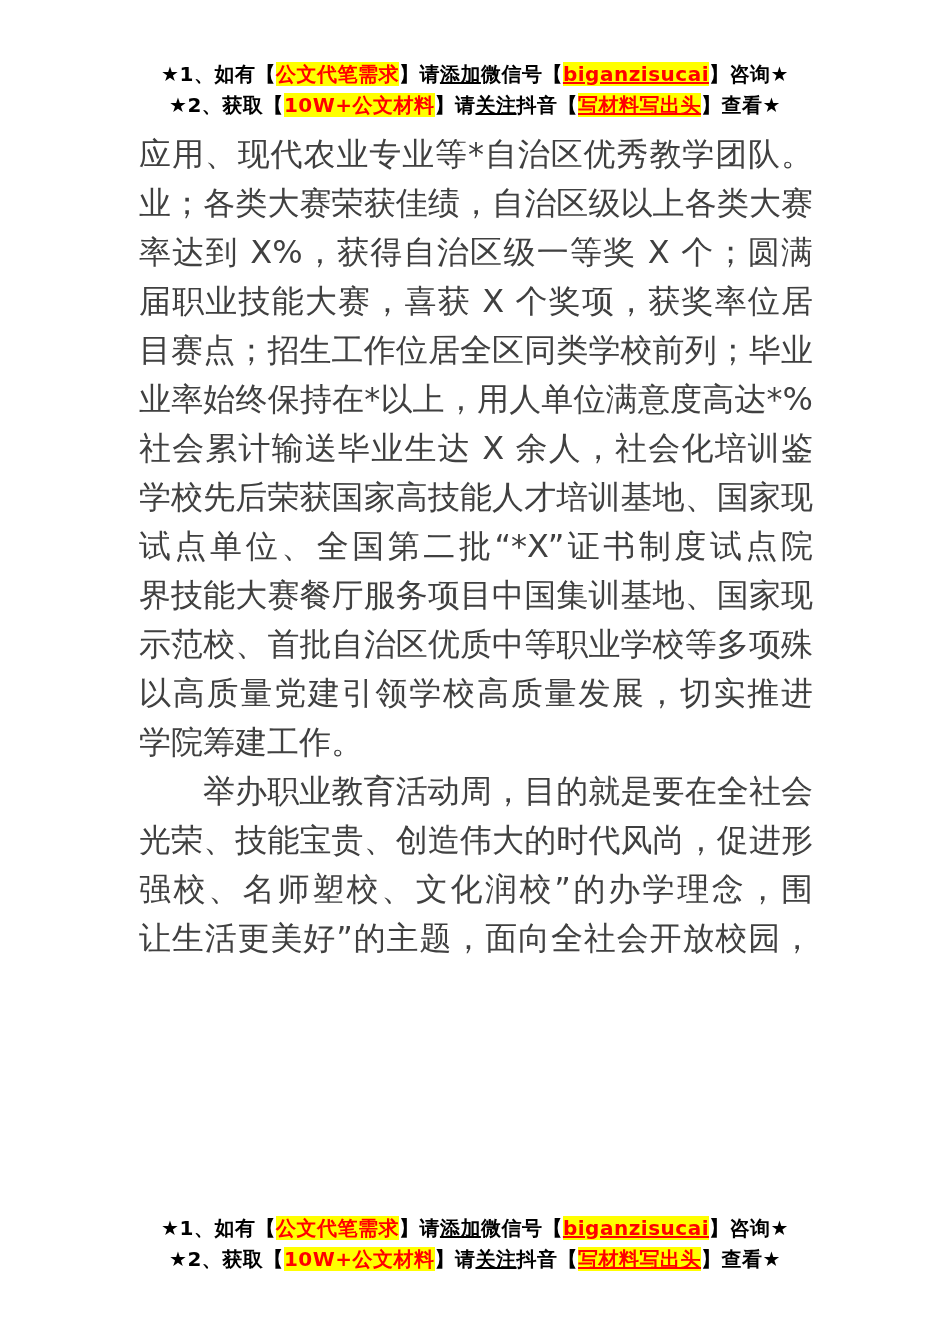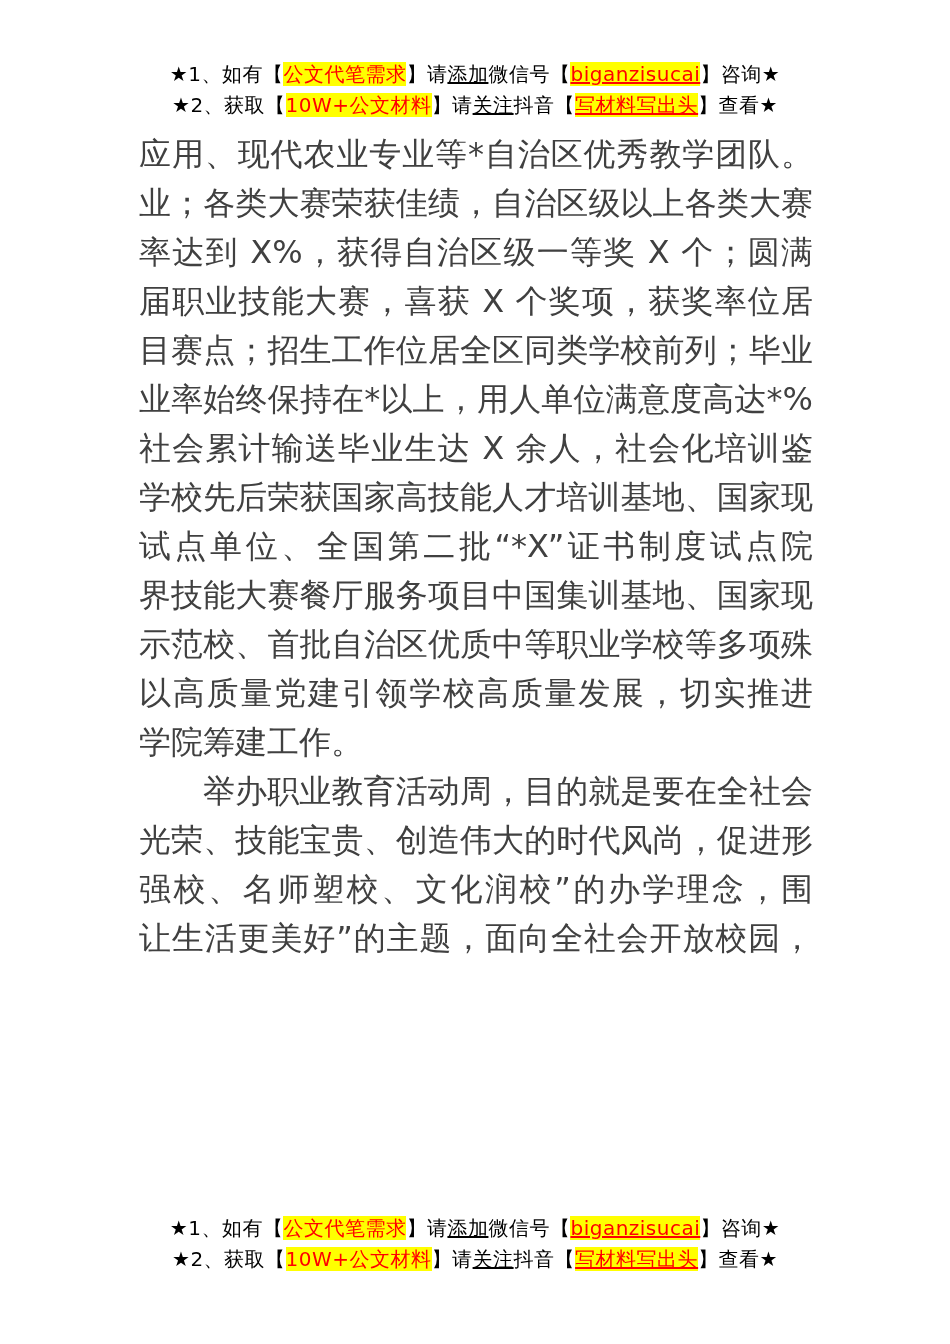--- a/index.html
+++ b/index.html
@@ -9,21 +9,21 @@
     position:relative;
     font-family:"DejaVu Sans","Liberation Sans",sans-serif;
     overflow:hidden;
   }
   .page { position:absolute; inset:0; background:#ffffff; }
 
   
   .banner {
     position:absolute; left:0; width:950px;
     text-align:center;
-    font-size:20px; line-height:31px; font-weight:400;
+    font-size:20px; line-height:31px; font-weight:700;
     color:#000000;
     letter-spacing:0.5px;
   }
   .banner-top    { top:59px; }
   .banner-bottom { top:1213px; }
   .hl   { background:#ffff00; color:#ff0000; }
   .hl-u { background:#ffff00; color:#ff0000; text-decoration:underline; text-decoration-color:#ff0000; }
   .bu   { text-decoration:underline; }
 
   

